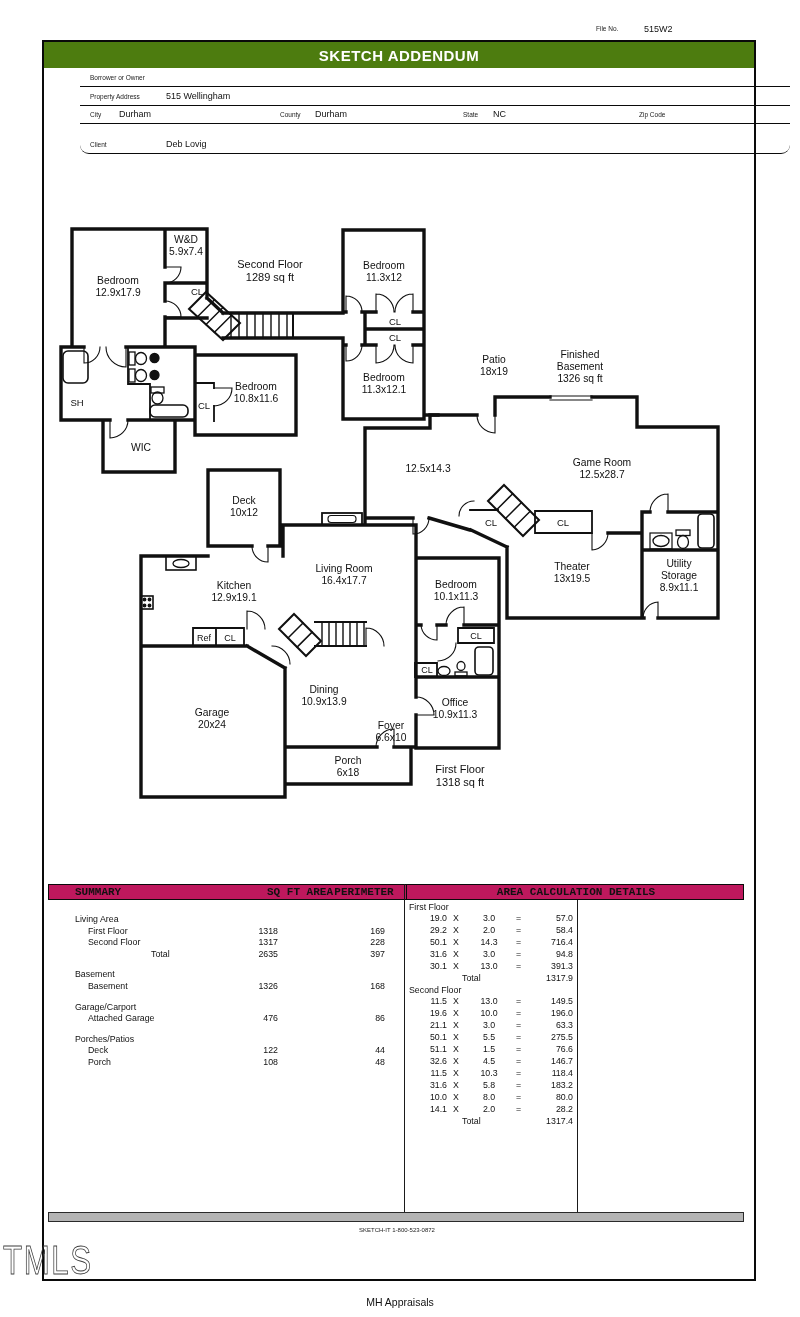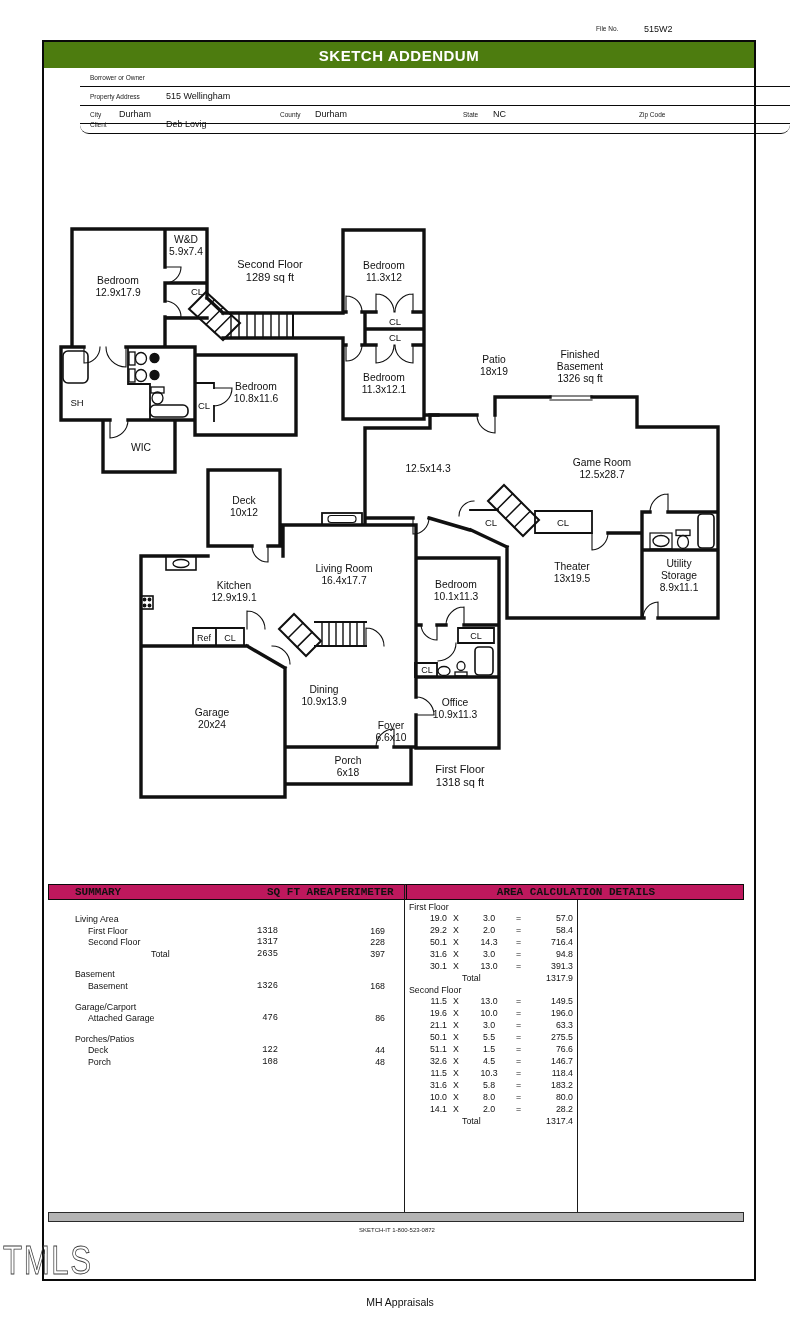--- a/index.html
+++ b/index.html
@@ -12,37 +12,37 @@
   #page{left:42px;top:40px;width:710px;height:1237px;border:2px solid #0a0a0a;background:#fff;}
   #titlebar{left:0;top:0;width:100%;height:26px;background:#4d7c0f;color:#fff;
             display:flex;align-items:center;justify-content:center;
             font-size:15px;font-weight:bold;letter-spacing:.5px;}
   .frow{left:0;width:100%;border-bottom:1.4px solid #0a0a0a;margin-left:36px;}
   .flabel{position:absolute;font-size:6.5px;color:#1a1a1a;top:50%;transform:translateY(-50%);}
   .fvalue{position:absolute;font-size:9px;top:50%;transform:translateY(-50%);}
   #row-borrower{top:26px;height:18px;}
   #row-property{top:44px;height:19px;}
   #row-city{top:63px;height:18px;}
-  #row-client{top:72px;height:19px;border-radius:9px;}
+  #row-client{top:92px;height:19px;border-radius:9px;}
   
   #plan{left:0;top:0;width:800px;height:880px;}
   
   #tbl-header{left:48px;top:884px;width:696px;height:16px;background:#be185d;border:1.5px solid #0a0a0a;box-sizing:border-box;font-weight:bold;font-size:11px;font-family:Liberation Mono, monospace;}
   #tbl-header .lh{position:absolute;top:1px;}
   #hdr-right{left:357px;top:0;width:339px;height:100%;border-left:1.4px solid #0a0a0a;box-sizing:border-box;text-align:center;}
   .vline{width:1.4px;background:#1a1a1a;}
   #vl1{left:404px;top:884px;height:328px;}
   #vl2{left:577px;top:900px;height:312px;}
   #summary-body{left:48px;top:902px;width:356px;font-size:8.8px;line-height:11.6px;margin-top:12px;}
   .sgroup{margin-bottom:9px;}
   .srow{position:relative;height:11.6px;white-space:nowrap;}
   .srow .gname{position:absolute;left:27px;}
   .srow .iname{position:absolute;left:40px;}
   .srow .tname{position:absolute;left:103px;}
-  .srow .v1{position:absolute;left:130px;width:100px;text-align:right;font-family:Liberation Mono, monospace;}
+  .srow .v1{position:absolute;left:130px;width:100px;text-align:right;}
   .srow .v2{position:absolute;left:240px;width:97px;text-align:right;}
   #details-body{left:406px;top:901px;width:170px;font-size:8.8px;line-height:12px;}
   .drow{position:relative;height:12px;white-space:nowrap;}
   .drow .sname{position:absolute;left:3px;}
   .drow .c1{position:absolute;left:0;width:41px;text-align:right;}
   .drow .cx{position:absolute;left:47px;}
   .drow .c2{position:absolute;left:60px;width:46px;text-align:center;}
   .drow .ce{position:absolute;left:110px;}
   .drow .c3{position:absolute;left:112px;width:55px;text-align:right;}
   .drow .tlabel{position:absolute;left:56px;}

